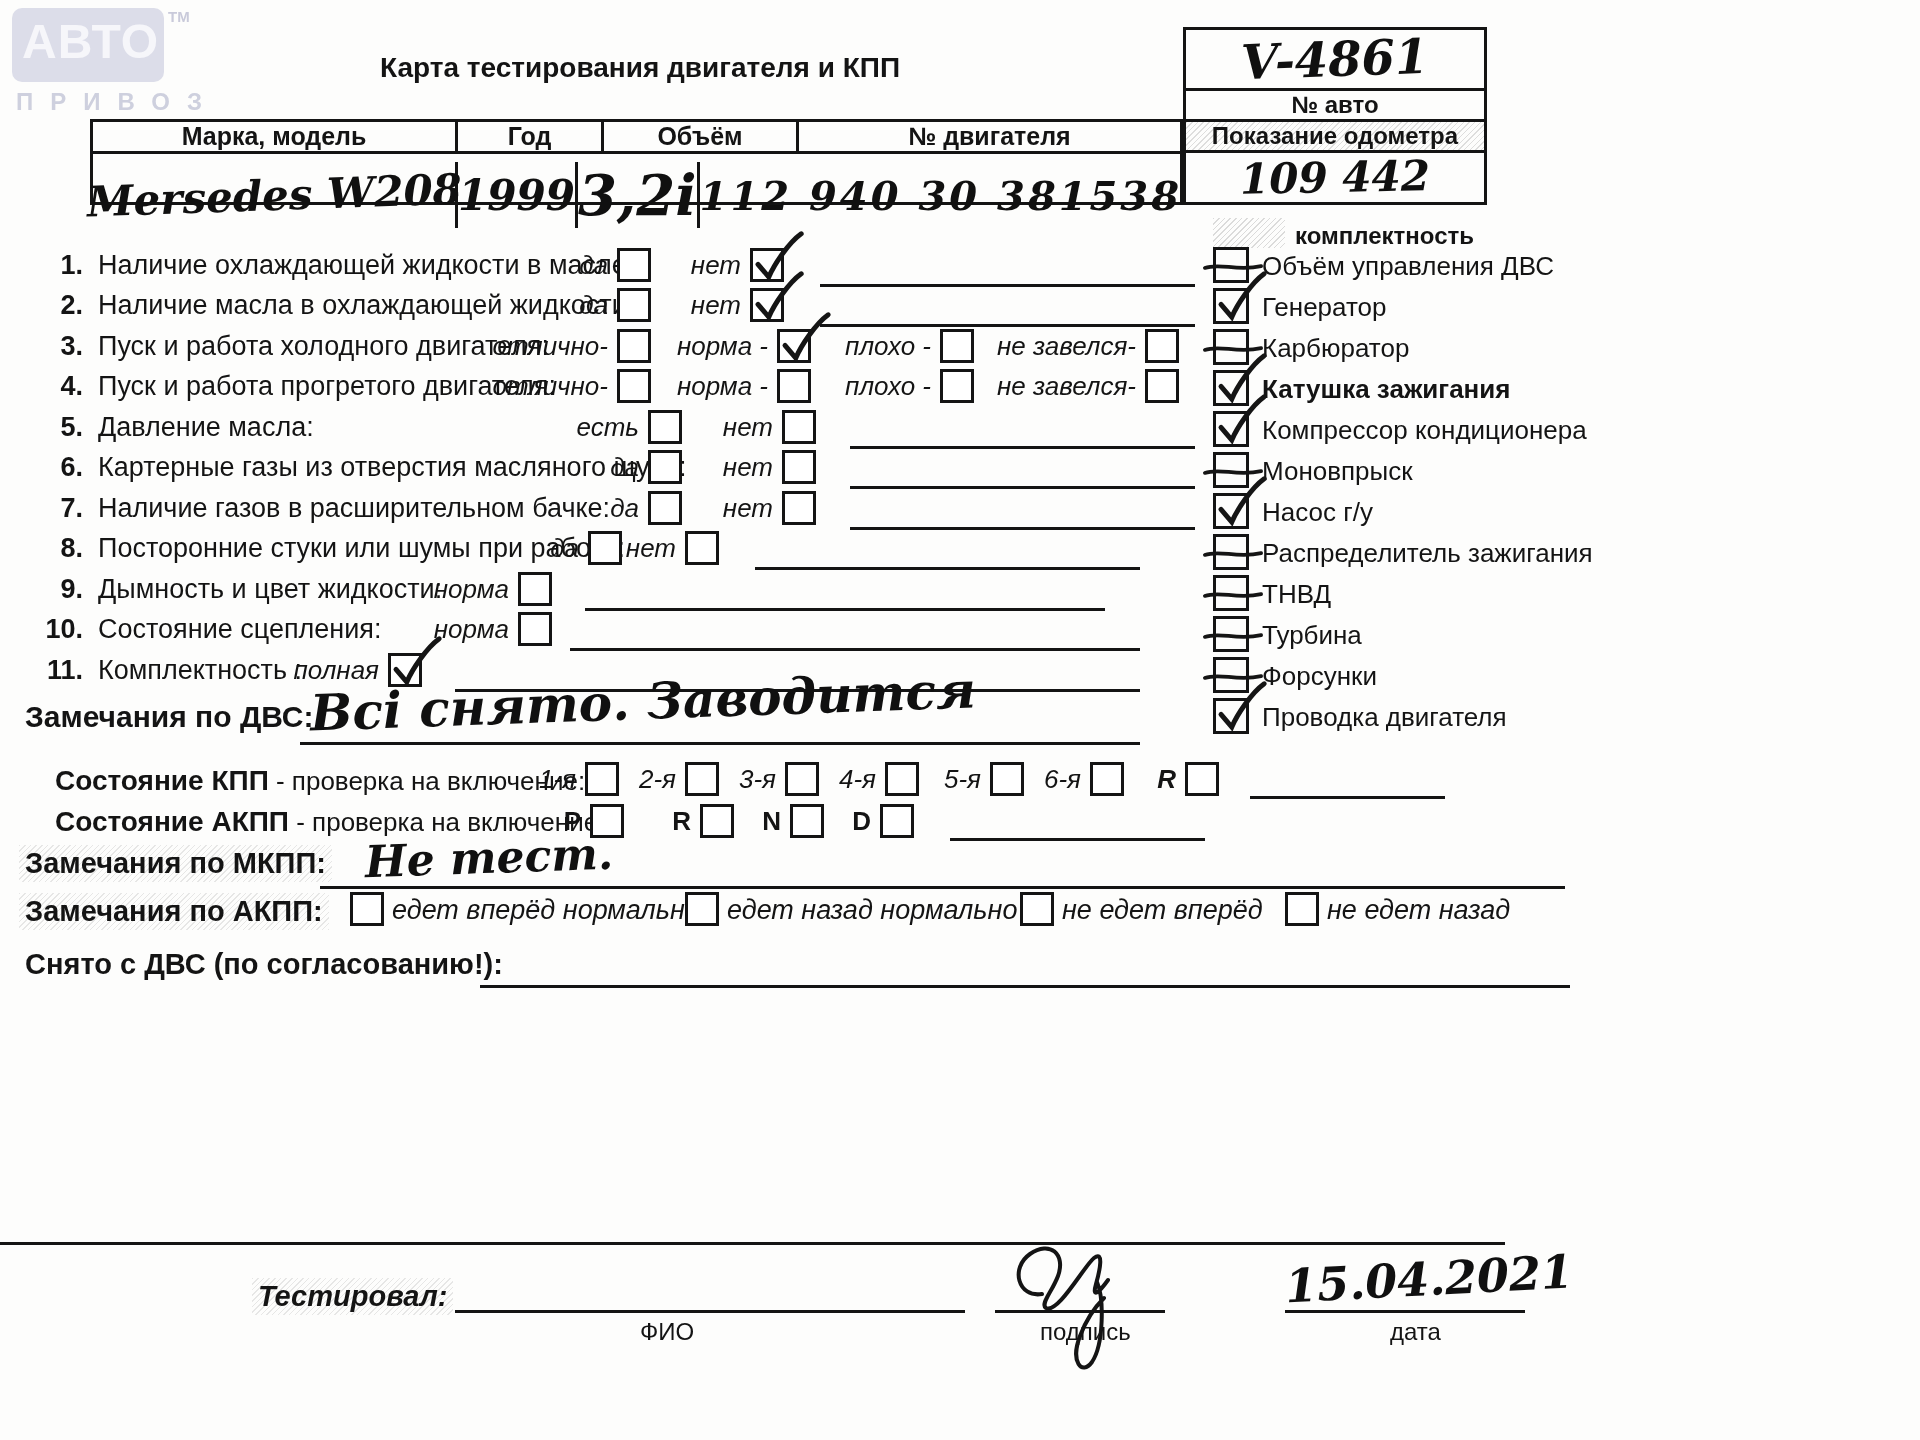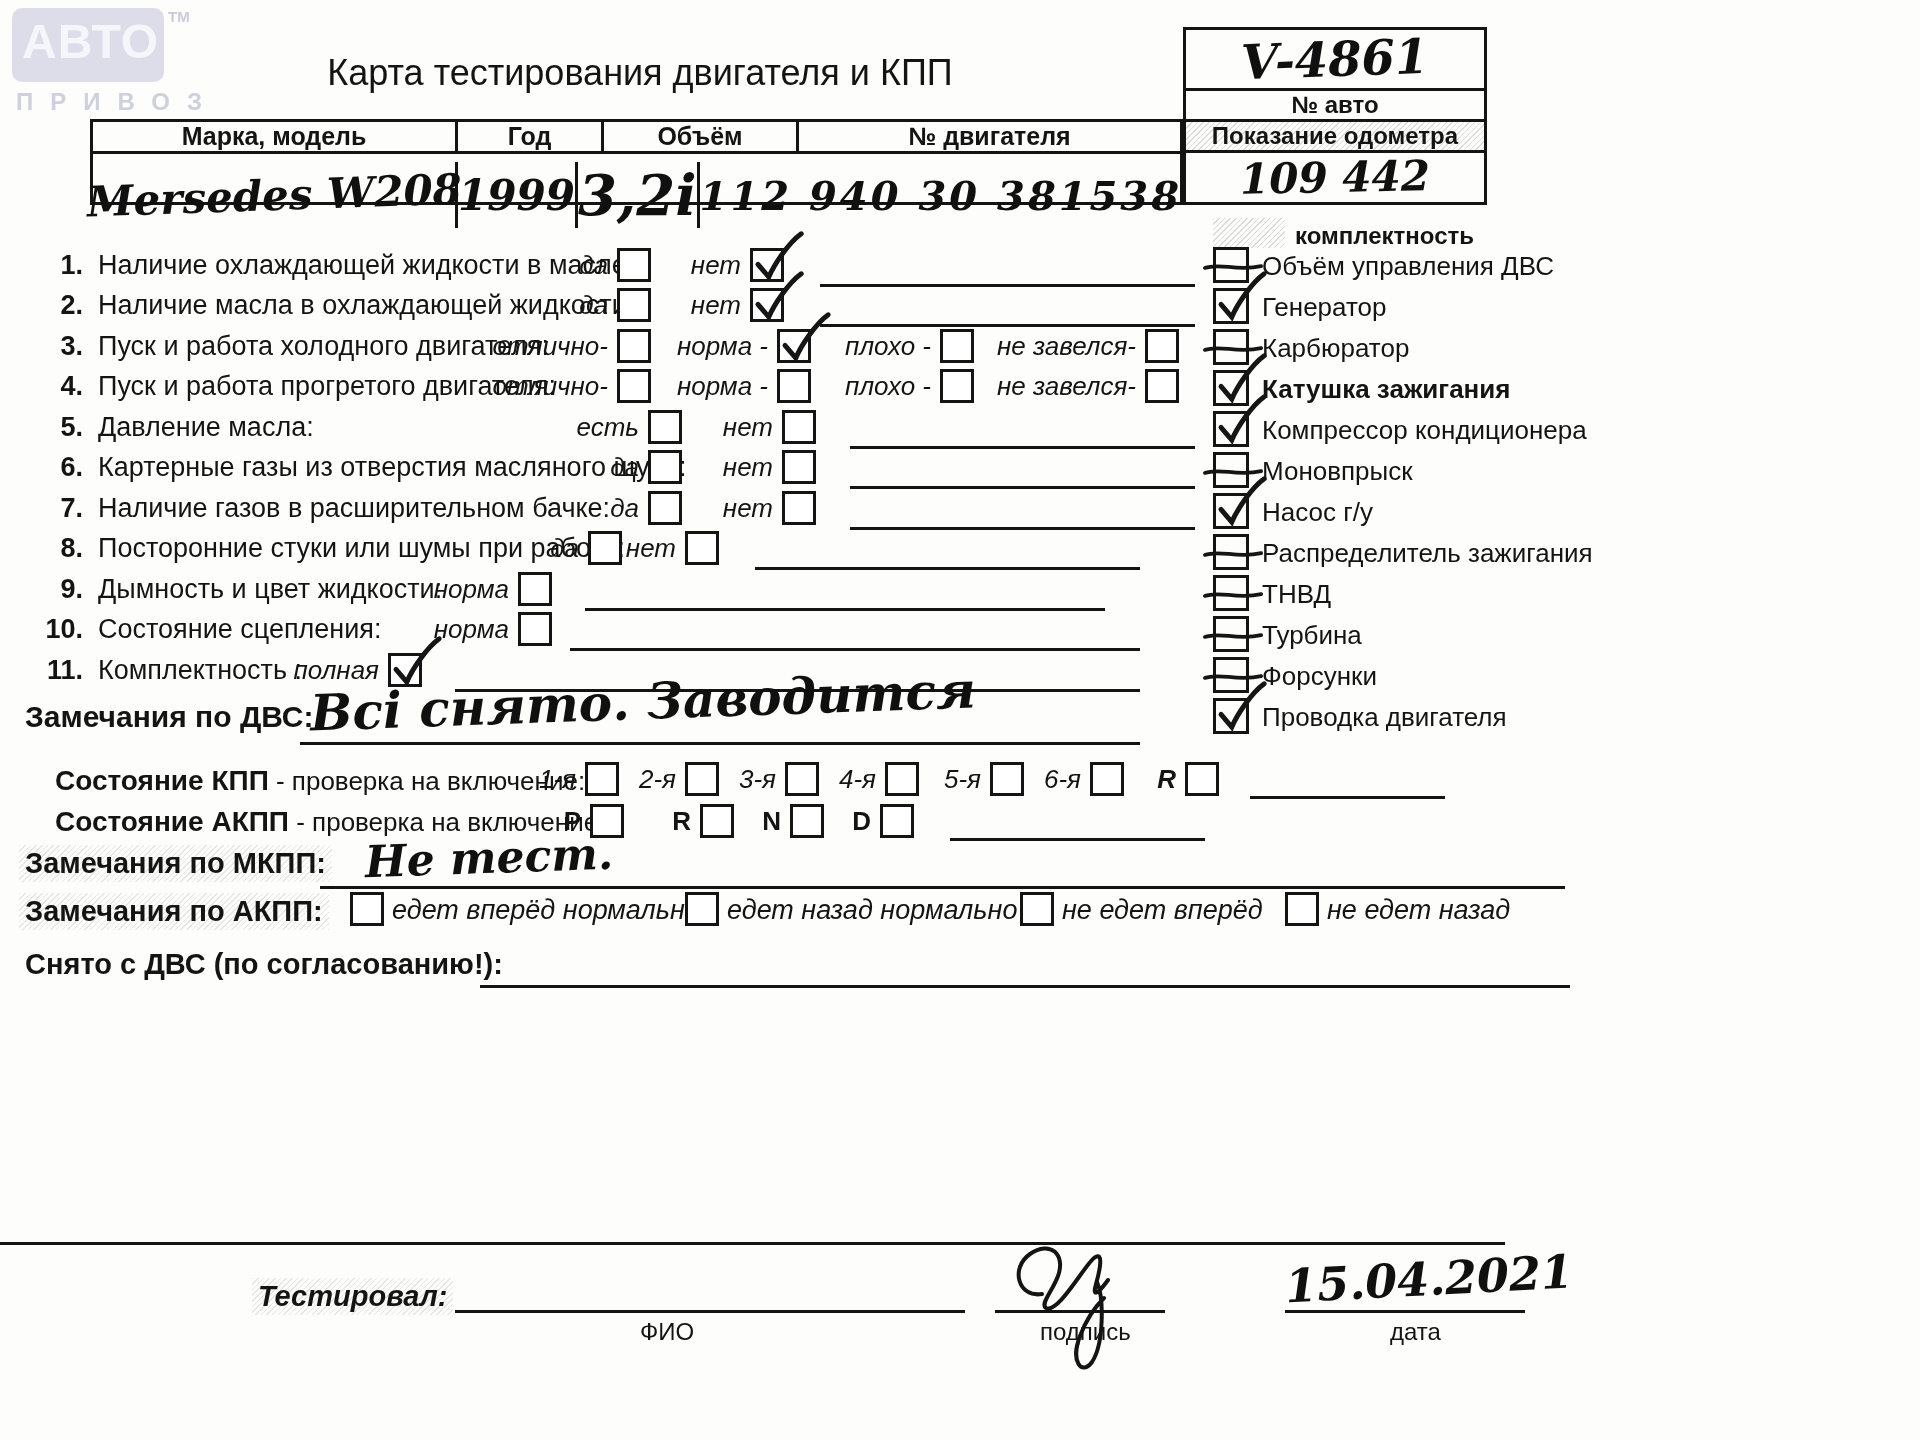--- a/index.html
+++ b/index.html
@@ -6,21 +6,21 @@
   #paper{
     position:relative;width:1920px;height:1440px;background:#fdfdfc;
     font-family:"Liberation Sans",sans-serif;color:#141414;overflow:hidden;
   }
   
   .logo-box{position:absolute;left:12px;top:8px;width:152px;height:74px;background:#dcdde9;border-radius:10px;}
   .logo-top{position:absolute;left:22px;top:14px;font-size:48px;font-weight:bold;color:#f6f6fa;letter-spacing:1px;}
   .logo-tm{position:absolute;left:168px;top:8px;font-size:15px;font-weight:bold;color:#c9cada;}
   .logo-bottom{position:absolute;left:16px;top:88px;font-size:24px;font-weight:bold;color:#ced0de;letter-spacing:17px;}
   
-  .title{position:absolute;left:300px;top:52px;width:680px;text-align:center;font-size:36px;font-weight:normal;}
+  .title{position:absolute;left:300px;top:52px;width:680px;text-align:center;font-size:28px;font-weight:bold;}
   
   .topbox{position:absolute;left:1183px;top:27px;width:304px;height:178px;border:3px solid #141414;box-sizing:border-box;display:flex;flex-direction:column;}
   .tb-val{height:61px;border-bottom:3px solid #141414;display:flex;align-items:center;justify-content:center;}
   .tb-lab{height:28px;border-bottom:3px solid #141414;display:flex;align-items:center;justify-content:center;font-size:24px;font-weight:bold;}
   .tb-odoh{height:29px;border-bottom:3px solid #141414;display:flex;align-items:center;justify-content:center;font-size:24px;font-weight:bold;background:repeating-linear-gradient(135deg,rgba(140,140,140,.28) 0 1px,transparent 1px 4px);}
   .tb-odov{flex:1;display:flex;align-items:center;justify-content:center;}
   
   .vtable{position:absolute;left:90px;top:119px;width:1093px;height:86px;border:3px solid #141414;box-sizing:border-box;display:flex;flex-direction:column;gap:8px;}
   .vt-head{height:29px;display:flex;border-bottom:3px solid #141414;}
   .vt-body{flex:1;display:flex;}

